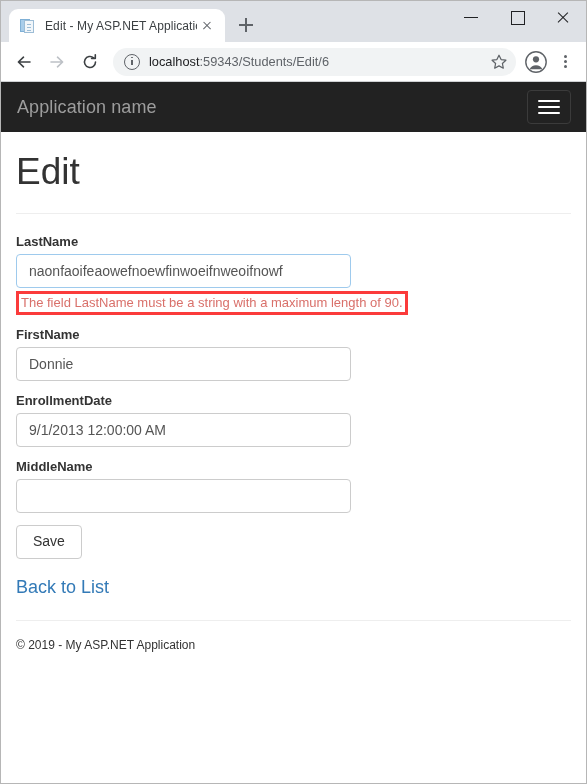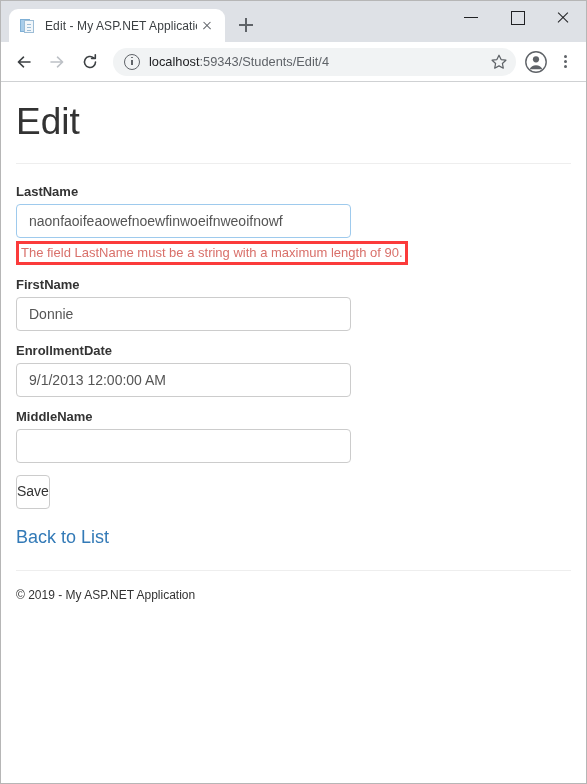--- a/index.html
+++ b/index.html
@@ -312,21 +312,21 @@
     line-height: 17px;
     background: #ffffff;
   }
   .btn-save {
     display: inline-block;
     font-size: 14px;
     color: #333333;
     background: #ffffff;
     border: 1px solid #cccccc;
     border-radius: 4px;
-    padding: 6px 0;
+    padding: 6px 16px;
     line-height: 1.42;
     font-family: "Liberation Sans", sans-serif;
     cursor: pointer;
   }
   .backlink {
     display: inline-block;
     margin-top: 18px;
     font-size: 18px;
     color: #337ab7;
     text-decoration: none;
@@ -383,21 +383,21 @@
 
     <div class="tb-btn">
       <svg class="arrow-svg" width="20" height="20" viewBox="0 0 20 20">
         <path d="M15.5 10 A5.5 5.5 0 1 1 13.6 5.8" fill="none" stroke="#3c4043" stroke-width="1.6" stroke-linecap="round"></path>
         <path d="M15.3 2.7 L15.3 6.4 L11.6 6.4" fill="none" stroke="#3c4043" stroke-width="1.6" stroke-linecap="round" stroke-linejoin="round"></path>
       </svg>
     </div>
 
     <div class="omnibox">
       <div class="info-icon"></div>
-      <div class="url"><span class="host">localhost</span><span>:59343/Students/Edit/4</span></div>
+      <div class="url"><span class="host">localhost</span><span>:59343/Students/Edit/6</span></div>
       <div class="star">
         <svg width="18" height="18" viewBox="0 0 18 18">
           <path d="M9 2.2 L11.1 6.6 L15.9 7.2 L12.4 10.5 L13.3 15.2 L9 12.9 L4.7 15.2 L5.6 10.5 L2.1 7.2 L6.9 6.6 Z" fill="none" stroke="#5f6368" stroke-width="1.25" stroke-linejoin="round"></path>
         </svg>
       </div>
     </div>
 
     <div class="profile">
       <svg width="24" height="24" viewBox="0 0 24 24">
         <circle cx="12" cy="12" r="10.2" fill="none" stroke="#5f6368" stroke-width="1.4"></circle>
@@ -408,20 +408,28 @@
 
     <div class="kebab">
       <i></i>
         <i></i>
         <i></i>
     </div>
   </div>
 
   <div class="viewport">
 
+    <div class="navbar">
+      <div class="brand">Application name</div>
+      <div class="navtoggle">
+        <span></span>
+          <span></span>
+          <span></span>
+      </div>
+    </div>
 
     <div class="container">
 
       <h1 class="page-title">Edit</h1>
       <hr class="rule">
 
       
       <div class="form-group">
         <label class="ctrl-label">LastName</label>
         <input class="form-control focused" type="text" value="naonfaoifeaowefnoewfinwoeifnweoifnowf" style="">

